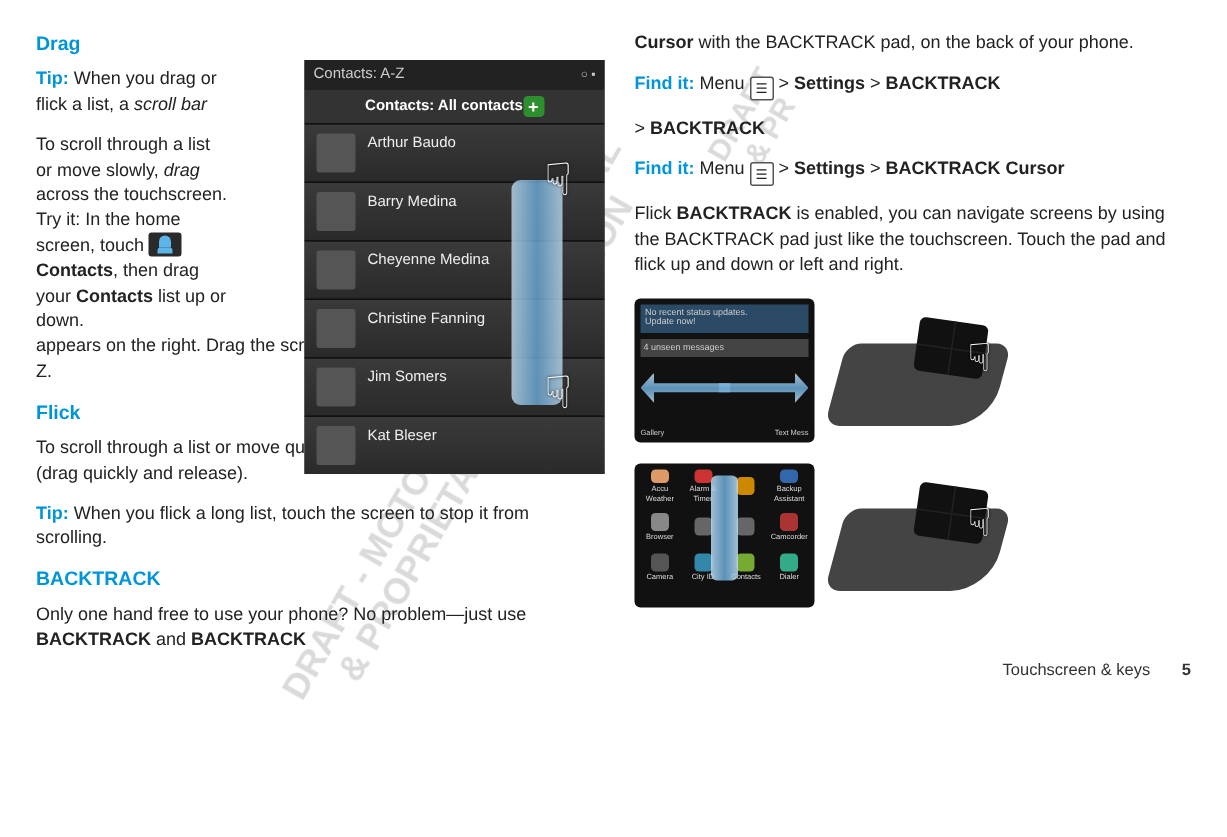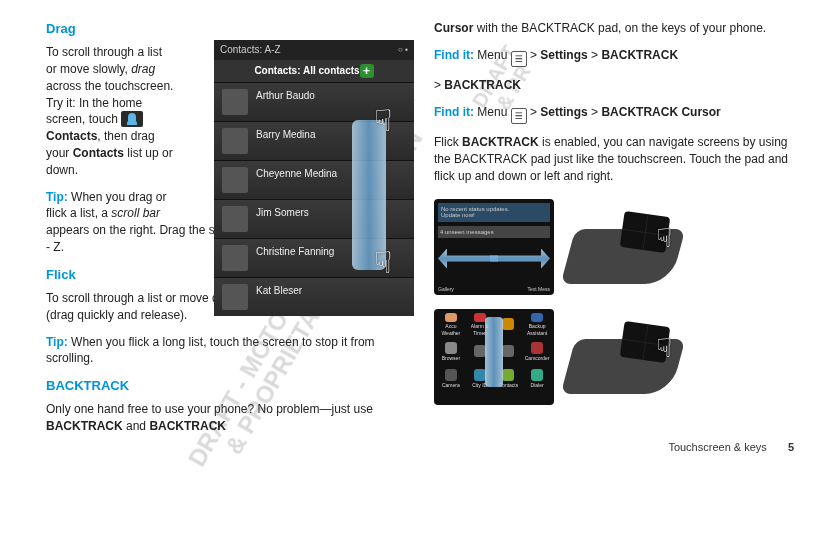--- a/index.html
+++ b/index.html
@@ -186,32 +186,32 @@
 </head>
 <body>
 
 <div class="watermark" style="left:100px;top:260px;">DRAFT - MOTOROLA CONFIDENTIAL
 &amp; PROPRIETARY INFORMATION</div>
 <div class="watermark" style="left:470px;top:60px;font-size:20px;">DRAFT
 &amp; PR</div>
 
 <div class="page">
 
-  <div class="col" style="position:relative;margin-left:22px;">
+  <div class="col" style="position:relative;">
     <h4 class="heading-blue">Drag</h4>
 
     <div class="left-wrap">
+      <p>
+        <span class="tip">Tip:</span><span> When you drag or flick a list, a </span><em>scroll bar</em>
+      </p>
       <p>
         <span>To scroll through a list or move slowly, </span><em>drag</em><span> across the touchscreen. Try it: In the home screen, touch </span>
         <span class="icon-contacts"></span>
         <b>Contacts</b><span>, then drag your </span><b>Contacts</b><span> list up or down.</span>
       </p>
-      <p>
-        <span class="tip">Tip:</span><span> When you drag or flick a list, a </span><em>scroll bar</em>
-      </p>
     </div>
     <p style="margin-top:-10px;"> appears on the right. Drag the scroll bar to move the list to a letter A - Z.</p>
 
     <div class="phone-shot">
       <div class="hdr1">
         <span>Contacts: A-Z</span>
         <span style="font-size:8px;">○ ▪</span>
       </div>
       <div class="hdr2">
         <span>Contacts: All contacts</span>
@@ -224,25 +224,25 @@
       <div class="row">
           <div class="avatar"></div>
           <span>Barry Medina</span>
         </div>
       <div class="row">
           <div class="avatar"></div>
           <span>Cheyenne Medina</span>
         </div>
       <div class="row">
           <div class="avatar"></div>
+          <span>Christine Fanning</span>
+        </div>
+      <div class="row">
+          <div class="avatar"></div>
           <span>Jim Somers</span>
-        </div>
-      <div class="row">
-          <div class="avatar"></div>
-          <span>Christine Fanning</span>
         </div>
       <div class="row">
           <div class="avatar"></div>
           <span>Kat Bleser</span>
         </div>
 
       <div class="drag-vis">
         <div class="bar"></div>
         <div class="hand top">☟</div>
         <div class="hand bot">☟</div>
@@ -258,21 +258,21 @@
     </p>
 
     <h4 class="heading-blue">BACKTRACK</h4>
     <p>
       <span>Only one hand free to use your phone? No problem—just use </span><b>BACKTRACK</b><span> and </span><b>BACKTRACK </b>
     </p>
   </div>
 
   <div class="col">
     <p>
-      <b>Cursor</b><span> with the BACKTRACK pad, on the keys of your phone.</span>
+      <b>Cursor</b><span> with the BACKTRACK pad, on the back of your phone.</span>
     </p>
 
     <p style="margin-bottom:10px;">
       <span class="findit">Find it:</span><span> Menu </span><span class="icon-box">☰</span><span> &gt; </span><b>Settings</b><span> &gt; </span><b>BACKTRACK</b>
     </p>
     <p>
       <span> &gt; </span><b>BACKTRACK</b>
     </p>
 
     <p>

